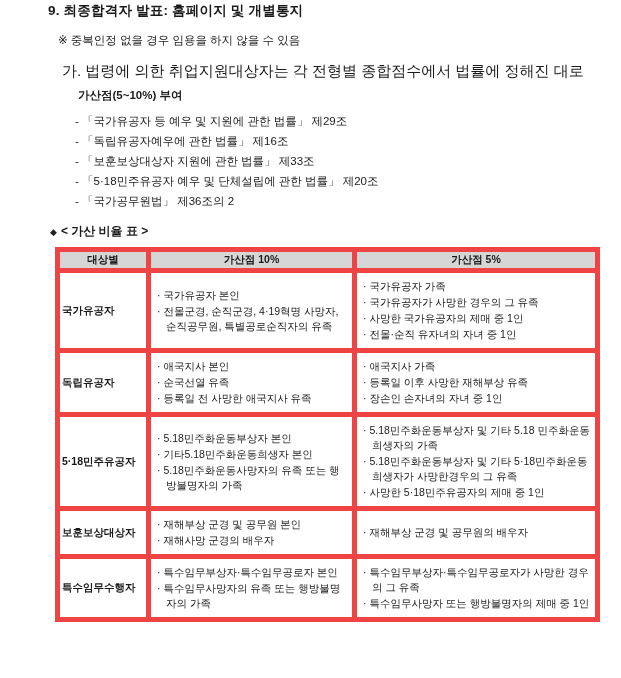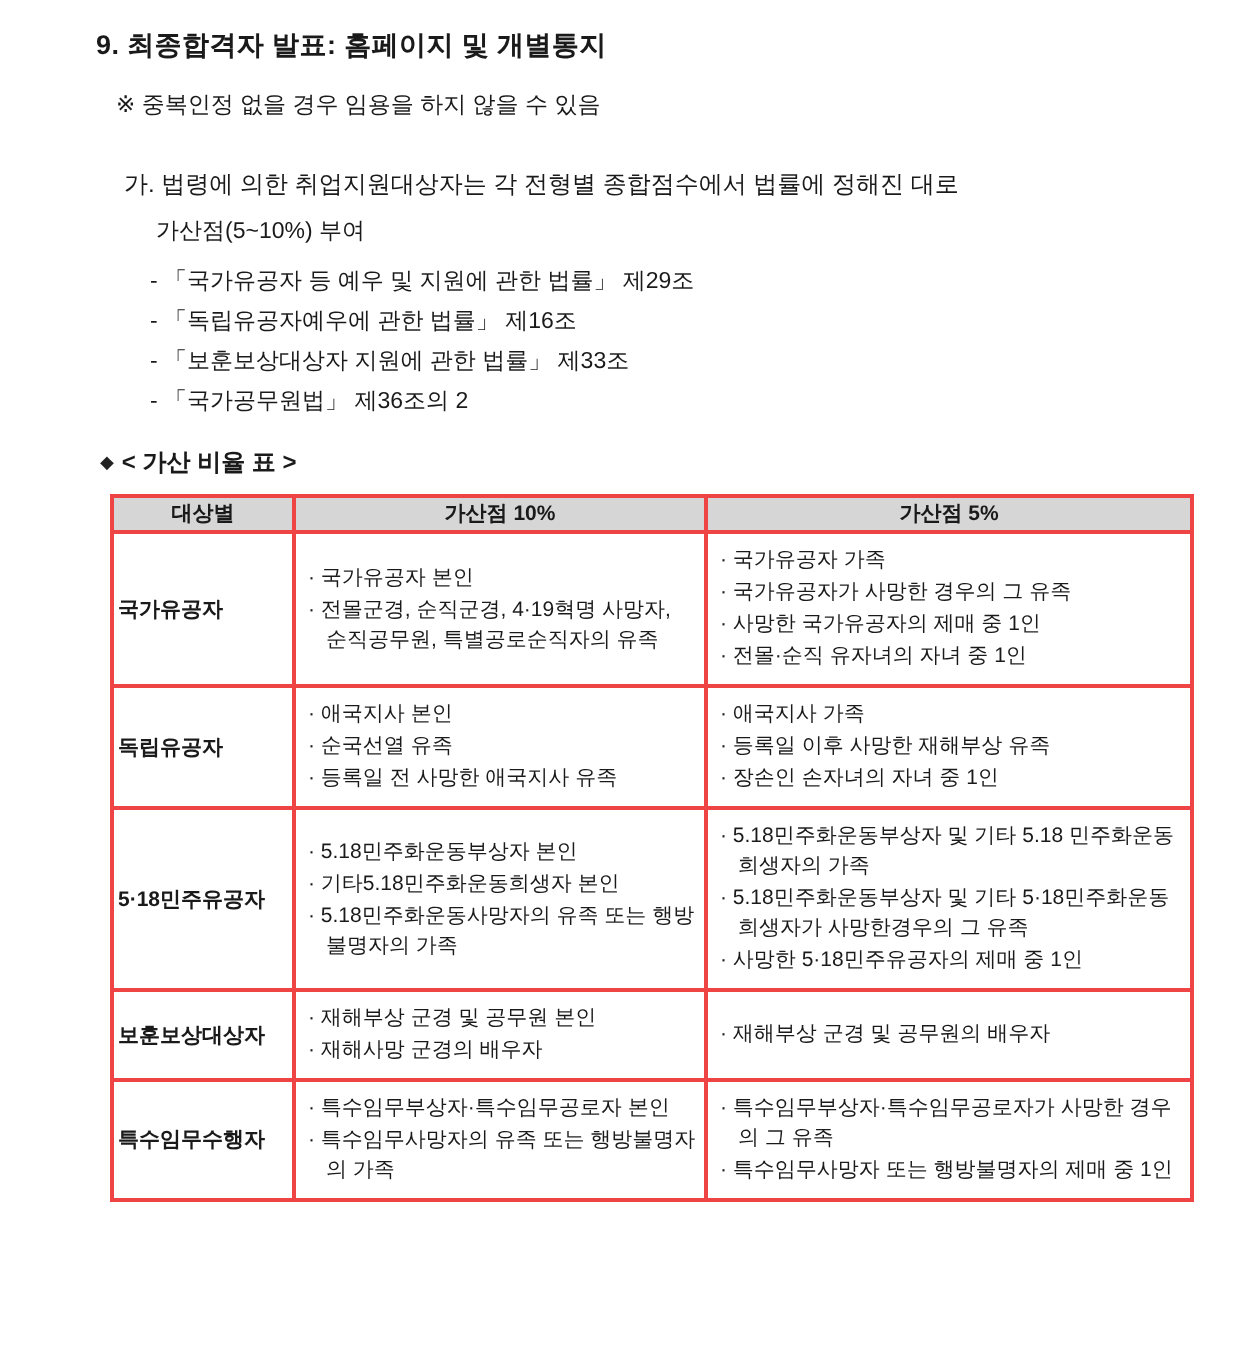--- a/index.html
+++ b/index.html
@@ -8,48 +8,48 @@
     width: 621px; height: 678px; overflow: hidden;
     font-family: "Liberation Sans", "DejaVu Sans", sans-serif;
     color: #1a1a1a;
     position: relative;
   }
   .page { width: 621px; height: 678px; overflow: hidden; }
 
   .sec-title {
     margin-left: 48px; font-size: 13.5px; font-weight: bold; letter-spacing: 0.2px;
   }
-  .title-9 { padding-top: 14px; }
+  .title-9 { padding-top: 2px; }
   .note {
     margin: 13px 0 0 58px; font-size: 11.5px;
   }
   .title-10 { margin-top: 40px; }
-  .para-1 { margin: 24px 0 0 62px; font-size: 12px; }
-  .para-2 { margin: 7px 16px 0 78px; font-size: 11.5px; }
+  .para-1 { margin: 14px 0 0 62px; font-size: 15px; }
+  .para-2 { margin: 7px 16px 0 78px; font-size: 11.5px; font-weight: bold; }
   .laws { margin: 8px 0 0 75px; font-size: 11.5px; }
   .law-line { line-height: 20px; white-space: nowrap; }
 
   .caption {
     margin: 12px 0 0 50px; font-size: 12px; font-weight: bold;
     display: flex; align-items: center; gap: 4px;
   }
   .caption .diamond { font-size: 9px; color: #222; }
 
   table.bonus {
     margin: 7px 0 0 55px;
     width: 540px;
     border-collapse: collapse;
     table-layout: fixed;
     font-size: 10.5px;
   }
   table.bonus col.c-cat { width: 91px; }
   table.bonus col.c-p10 { width: 206px; }
   table.bonus col.c-p5  { width: 243px; }
   table.bonus th, table.bonus td {
-    border: 2px solid #ef4444;
+    border: 5px solid #ef4444;
   }
   table.bonus th {
     background: #d6d6d6;
     font-weight: bold;
     text-align: center;
     padding: 1px 2px;
     font-size: 10.5px;
   }
   td.cat {
     text-align: left; vertical-align: middle;
@@ -75,20 +75,21 @@
   <div class="sec-title title-9">9. 최종합격자 발표: 홈페이지 및 개별통지</div>
   <div class="note">※ 중복인정 없을 경우 임용을 하지 않을 수 있음</div>
 
   <div class="para-1">가. 법령에 의한 취업지원대상자는 각 전형별 종합점수에서 법률에 정해진 대로</div>
   <div class="para-2">가산점(5~10%) 부여</div>
 
   <div class="laws">
       <div class="law-line">- 「국가유공자 등 예우 및 지원에 관한 법률」 제29조</div>
       <div class="law-line">- 「독립유공자예우에 관한 법률」 제16조</div>
       <div class="law-line">- 「보훈보상대상자 지원에 관한 법률」 제33조</div>
+      <div class="law-line">- 「5·18민주유공자 예우 및 단체설립에 관한 법률」 제20조</div>
       <div class="law-line">- 「국가공무원법」 제36조의 2</div>
     </div>
 
   <div class="caption">
     <span class="diamond">◆</span>
     <span>&lt; 가산 비율 표 &gt;</span>
   </div>
 
   <table class="bonus">
     <colgroup>

